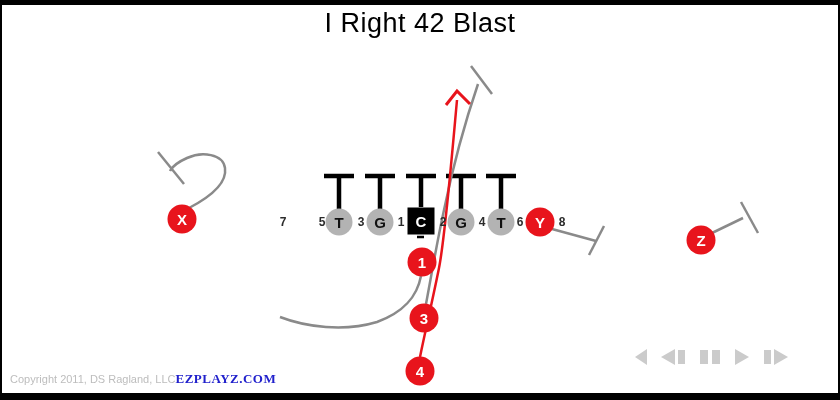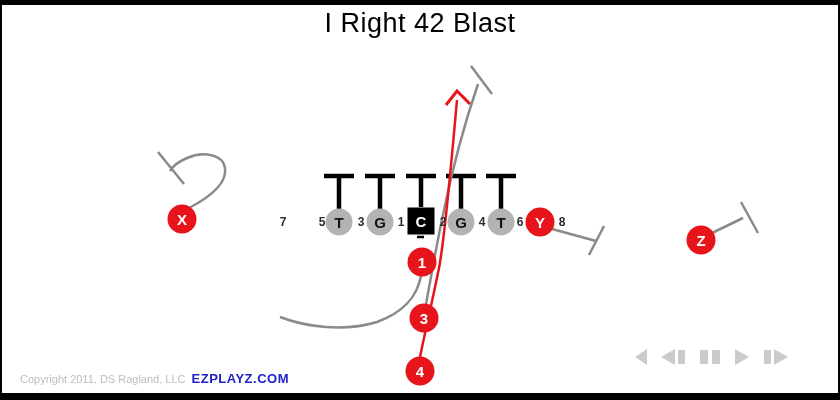--- a/index.html
+++ b/index.html
@@ -11,23 +11,23 @@
   .edge-right{left:838px;top:0;width:2px;height:400px;}
   .title{position:absolute;left:0;top:8px;width:840px;margin:0;text-align:center;
          font-size:27px;font-weight:normal;letter-spacing:.5px;color:#000;}
   .field{position:absolute;left:0;top:0;}
   .num{position:absolute;transform:translate(-50%,-50%);font-size:12px;font-weight:bold;color:#2b2b2b;}
   .chip{position:absolute;transform:translate(-50%,-50%);display:flex;align-items:center;
         justify-content:center;font-weight:bold;font-size:15px;}
   .chip.gray{width:27px;height:27px;border-radius:50%;background:#b3b3b3;color:#111;}
   .chip.sq{width:27px;height:27px;background:#000;color:#fff;}
   .chip.red{width:29px;height:29px;border-radius:50%;background:#e8141c;color:#fff;}
-  .footer{position:absolute;left:10px;top:371px;display:flex;align-items:baseline;gap:6px;margin-left:10px;}
+  .footer{position:absolute;left:10px;top:371px;display:flex;align-items:baseline;}
   .copyright{font-size:11px;color:#bdbdbd;}
-  .brand{font-family:Liberation Sans, sans-serif;font-size:13px;font-weight:bold;
+  .brand{font-family:Liberation Serif, serif;font-size:13px;font-weight:bold;
          color:#2121cc;letter-spacing:.5px;text-decoration:none;}
   .controls{position:absolute;left:633px;top:347px;display:flex;align-items:center;gap:11px;}
   .ctl{display:inline-flex;cursor:pointer;}
 </style>
 </head>
 <body>
 
 <div class="canvas">
 
   <h1 class="title">I Right 42 Blast</h1>

